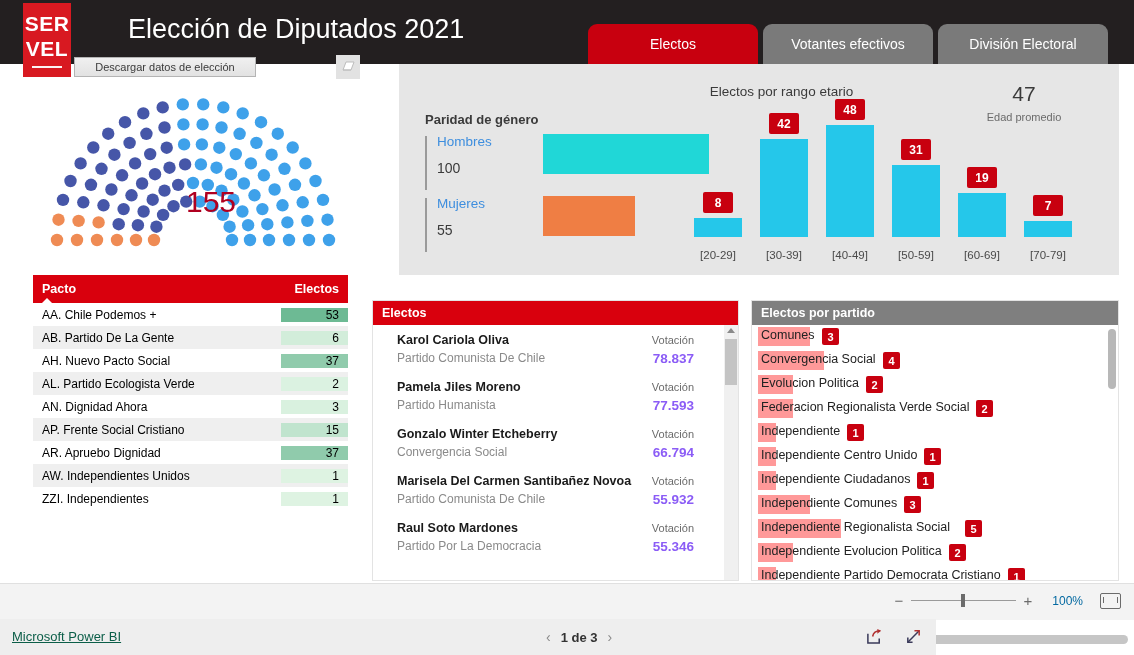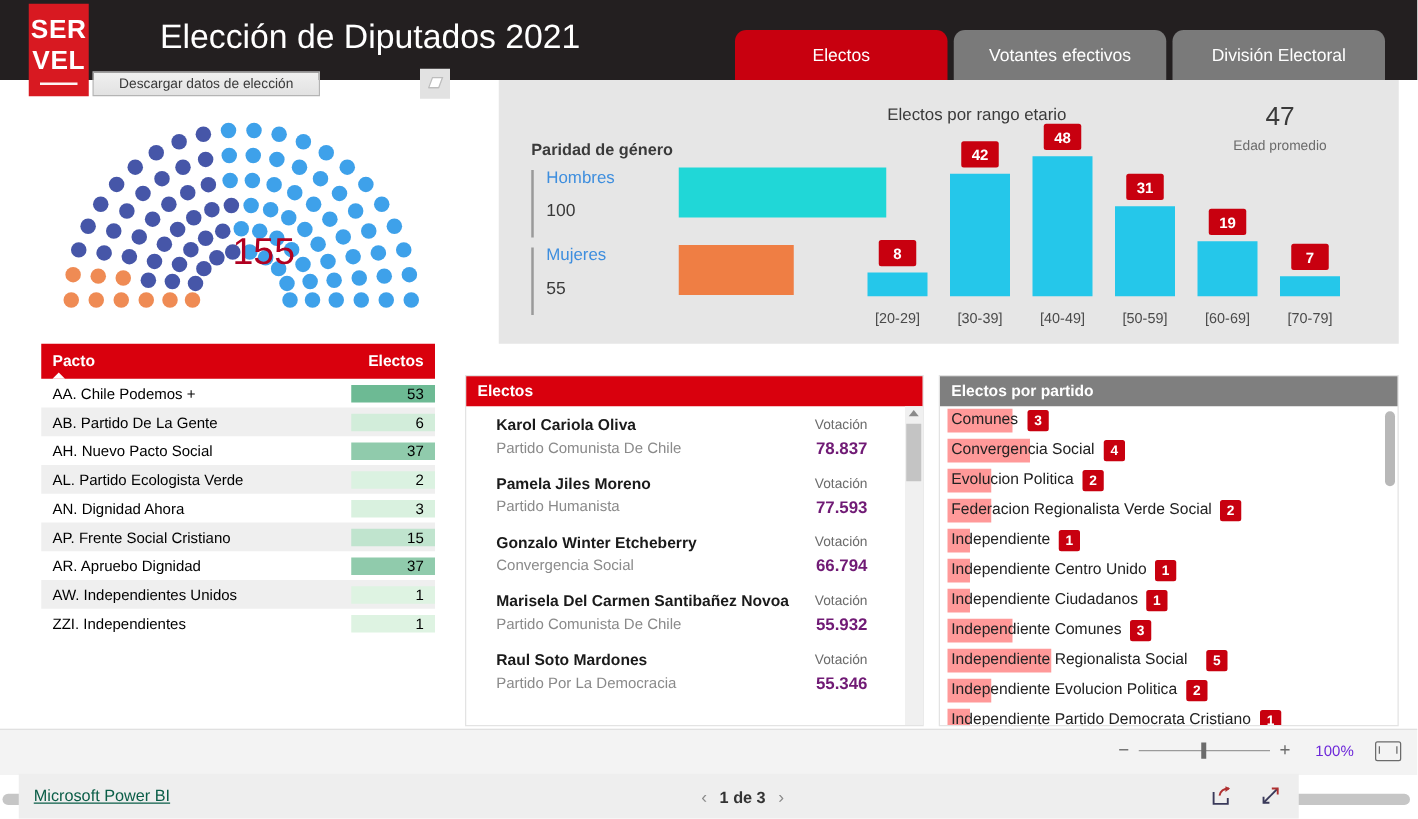--- a/index.html
+++ b/index.html
@@ -147,21 +147,21 @@
   .panel-head{
     height:24px;background:#d9000d;color:#ffffff;
     font-size:12.5px;font-weight:bold;display:flex;align-items:center;padding-left:9px;
   }
   .panel-head.grey{background:#7f7f7f;}
   .electos-list{position:absolute;left:0;top:24px;right:0;bottom:0;overflow:hidden;}
   .elector{position:relative;height:47px;padding:8px 0 0 24px;box-sizing:border-box;}
   .elector .nm{font-size:12.5px;font-weight:bold;color:#1a1a1a;}
   .elector .pt{font-size:12px;color:#8a8a8a;margin-top:4px;}
   .elector .vot-lbl{position:absolute;right:44px;top:9px;font-size:11px;color:#6b6b6b;}
-  .elector .vot-val{position:absolute;right:44px;top:26px;font-size:13.5px;color:#701a75;font-weight:bold;}
+  .elector .vot-val{position:absolute;right:44px;top:26px;font-size:13.5px;color:#8b5cf6;font-weight:bold;}
 
   .vscroll{
     position:absolute;right:0;top:24px;width:14px;bottom:0;background:#f0f0f0;
   }
   .vscroll .up{
     position:absolute;top:3px;left:3px;width:0;height:0;
     border-left:4px solid transparent;border-right:4px solid transparent;
     border-bottom:5px solid #8a8a8a;
   }
   .vscroll .thumb{
@@ -208,37 +208,36 @@
   .zoom-ctl{position:absolute;right:13px;top:8px;display:flex;align-items:center;}
   .zoom-minus,.zoom-plus{
     font-size:15px;color:#6b6b6b;width:14px;text-align:center;cursor:pointer;
   }
   .zoom-track{
     position:relative;width:105px;height:1px;background:#9a9a9a;margin:0 5px;
   }
   .zoom-thumb{
     position:absolute;left:50px;top:-6px;width:4px;height:13px;background:#6b6b6b;
   }
-  .zoom-pct{font-size:12px;color:#6d28d9;margin-left:14px;width:34px;text-align:right;}
+  .zoom-pct{font-size:12px;color:#0369a1;margin-left:14px;width:34px;text-align:right;}
   .fit-btn{
     margin-left:17px;width:19px;height:14px;border:1px solid #6b6b6b;border-radius:2px;
     position:relative;cursor:pointer;
   }
   .fit-btn:before,.fit-btn:after{
     content:"";position:absolute;top:3px;width:4px;height:6px;
     border:1px solid #6b6b6b;border-top:none;border-bottom:none;
   }
   .fit-btn:before{left:2px;border-right:none;}
   .fit-btn:after{right:2px;border-left:none;}
 
   
   .footer{
-    position:absolute;left:0;top:619px;width:1024px;height:36px;
+    position:absolute;left:0;top:619px;width:936px;height:36px;
     background:#eeeeee;
-    margin-left:15px;
   }
   .pbi-link{
     position:absolute;left:12px;top:10px;font-size:13px;color:#0b5e48;
     text-decoration:underline;cursor:pointer;
   }
   .pager{position:absolute;left:536px;top:10px;display:flex;align-items:center;}
   .pager .arw{font-size:14px;color:#8a8a8a;padding:0 10px;cursor:pointer;}
   .pager .lbl{font-size:13px;color:#333;font-weight:bold;}
   .foot-icons{position:absolute;right:14px;top:9px;display:flex;gap:22px;}
   .ficon{width:17px;height:17px;cursor:pointer;}

